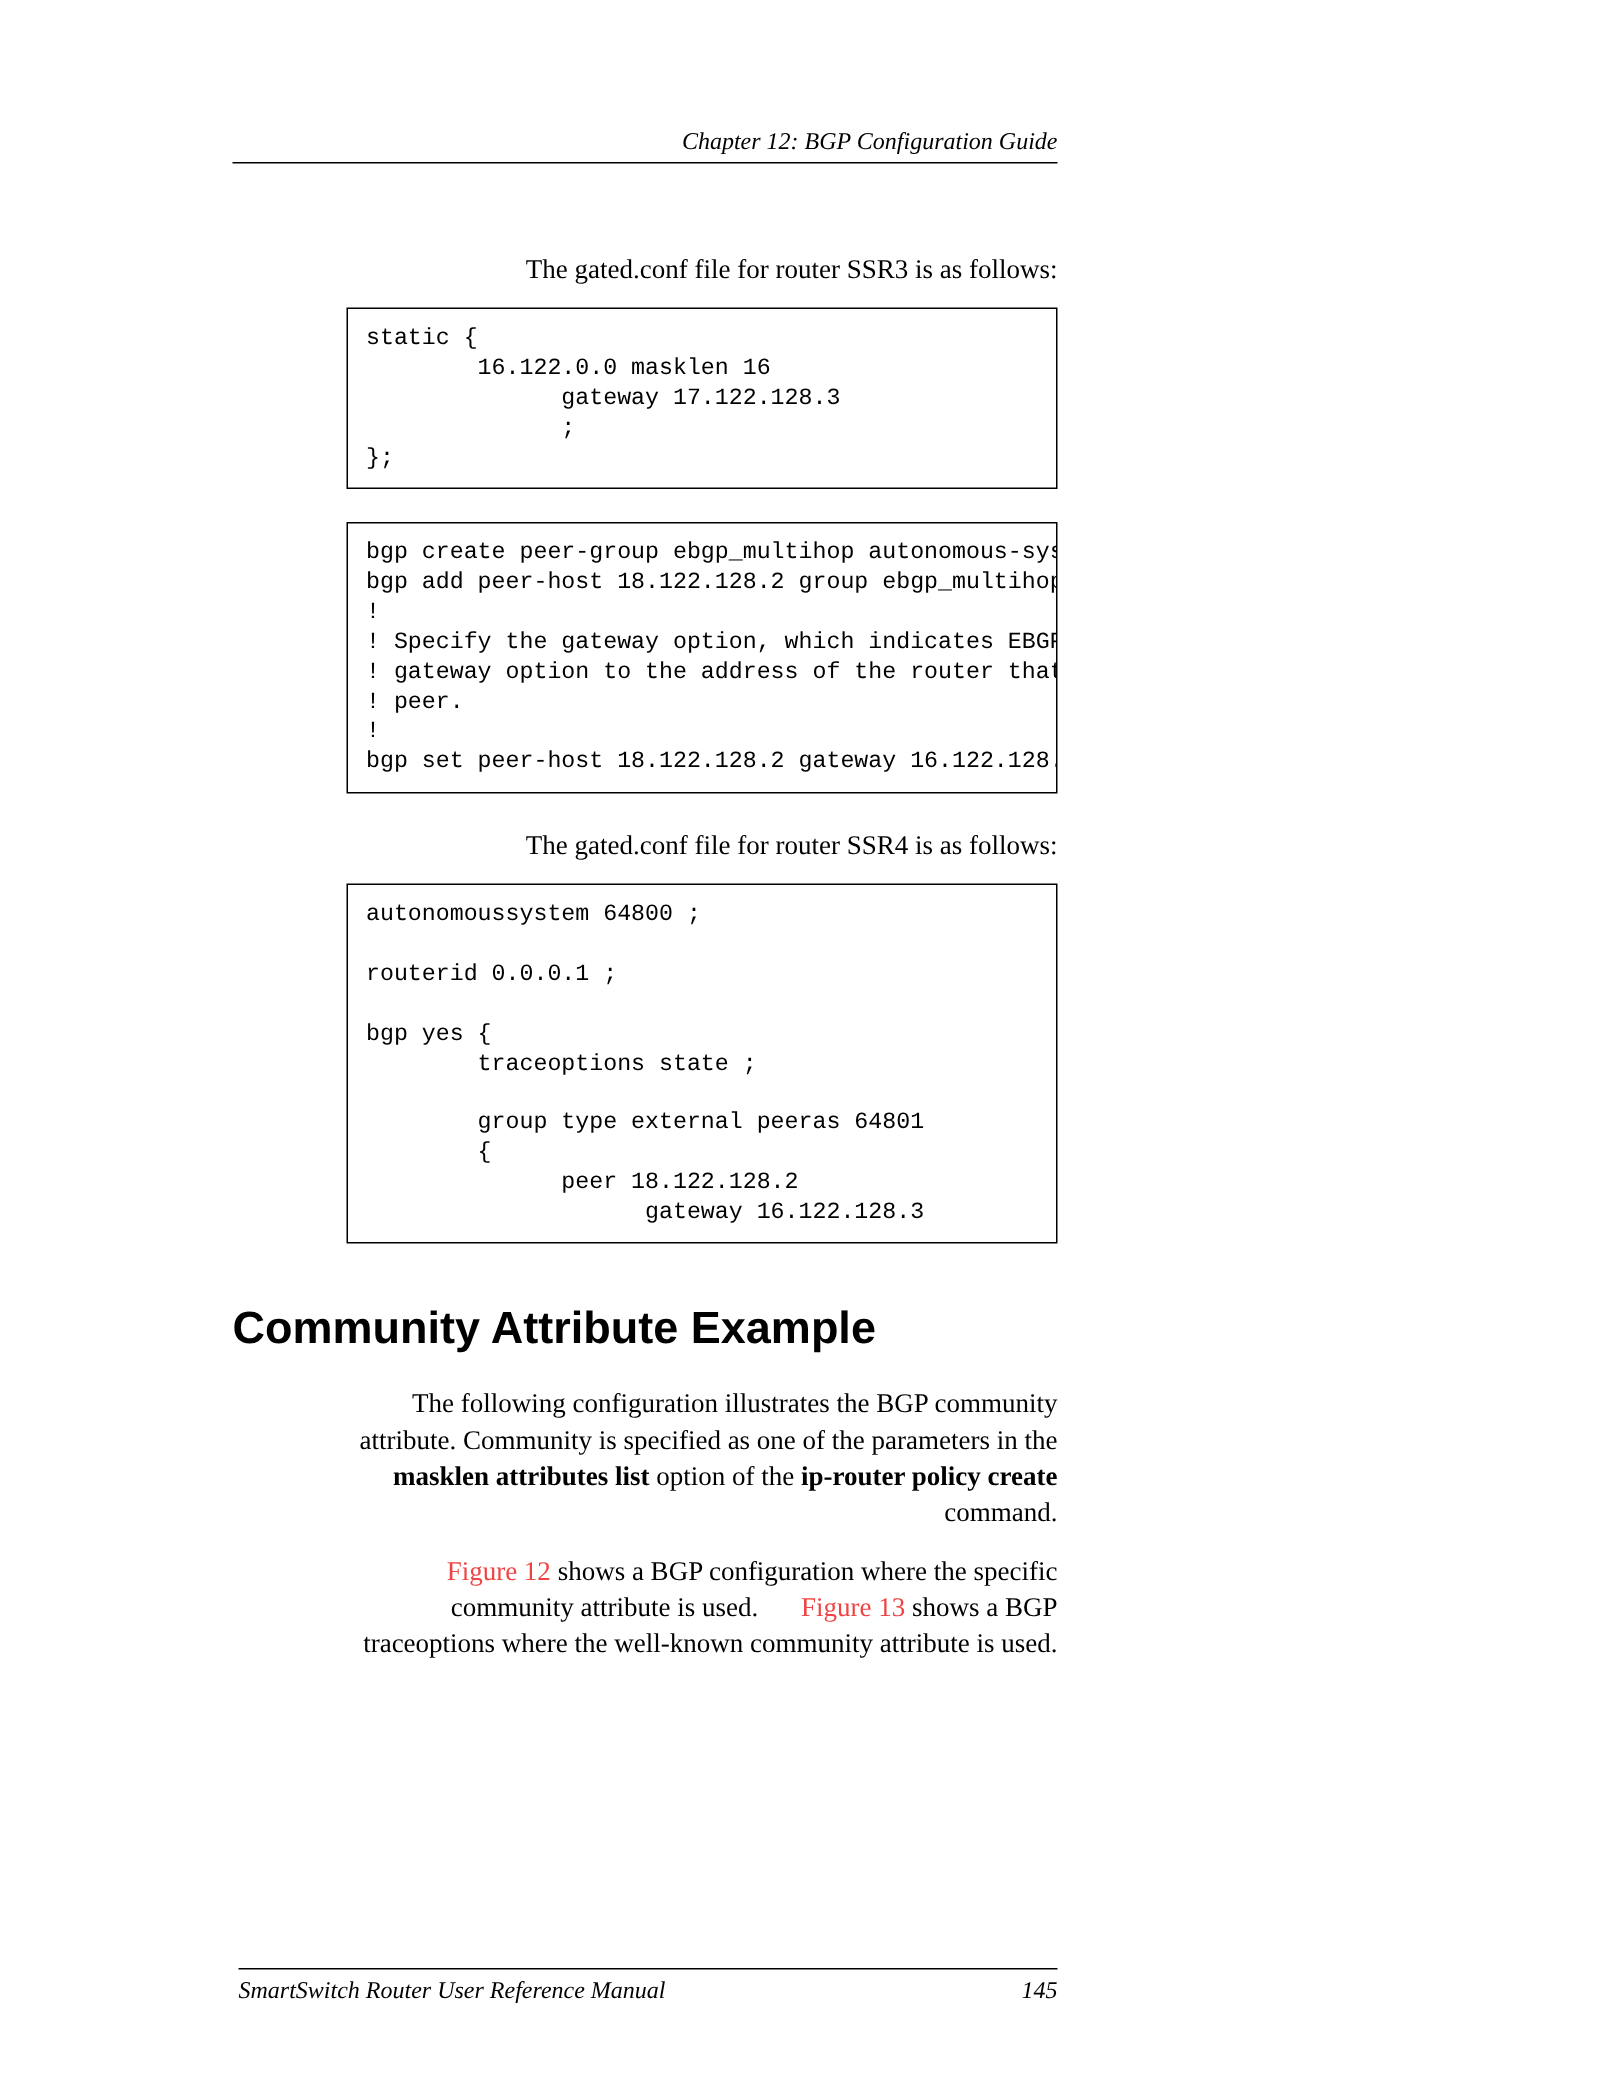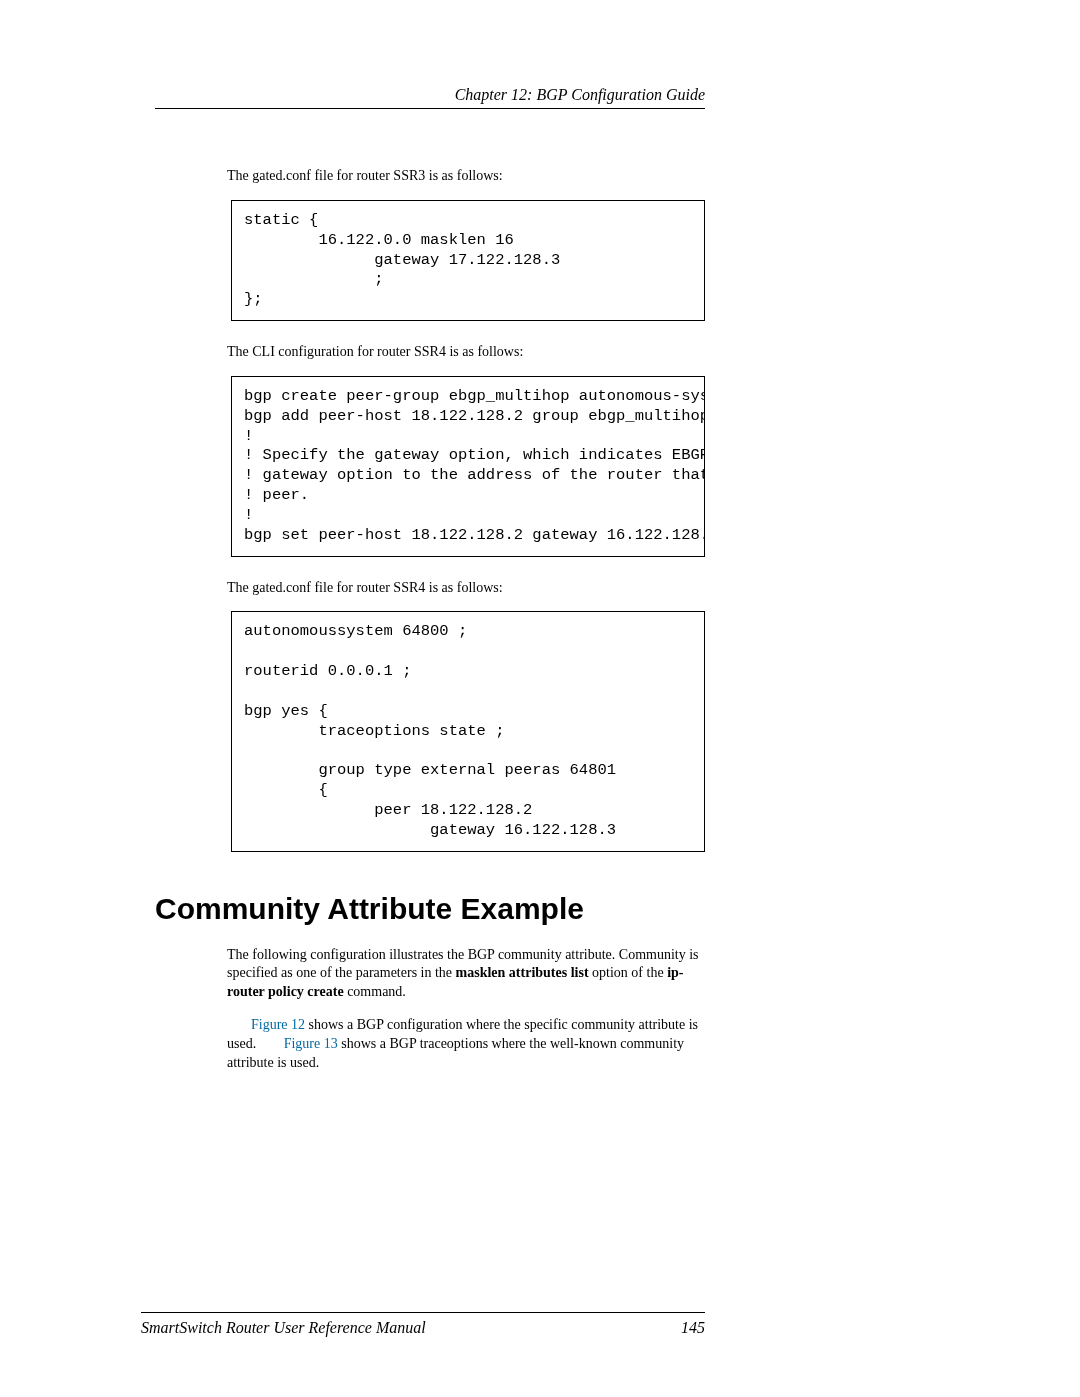--- a/index.html
+++ b/index.html
@@ -21,54 +21,54 @@
     margin-bottom: 58px;
     padding-bottom: 4px;
   }
   .header-text {
     text-align: right;
     font-style: italic;
     font-size: 16px;
     font-family: Georgia, "Times New Roman", serif;
   }
   .body-text {
-    font-size: 14px;
+    font-size: 18px;
     line-height: 1.35;
     margin-left: 72px;
     margin-bottom: 14px;
-    text-align: left;
+    text-align: right;
   }
   .code-box {
     border: 1px solid #000;
     margin: 0 0 22px 76px;
     padding: 10px 12px 10px 12px;
     font-family: "Courier New", Courier, monospace;
     font-size: 15.5px;
     line-height: 1.28;
     white-space: pre;
     overflow: hidden;
   }
   .section-heading {
     font-family: "Segoe UI", "Myriad Pro", "Helvetica Neue", Arial, sans-serif;
     font-weight: 700;
     font-size: 30px;
     margin-top: 40px;
     margin-bottom: 20px;
   }
   .link {
-    color: #0369a1;
+    color: #ef4444;
     margin-left: 24px;
   }
   .bold {
     font-weight: 700;
   }
   .footer {
     position: absolute;
     bottom: 60px;
-    left: 141px;
+    left: 159px;
     right: 155px;
     border-top: 1px solid #000;
     padding-top: 6px;
     display: flex;
     justify-content: space-between;
     font-style: italic;
     font-size: 16px;
     font-family: Georgia, "Times New Roman", serif;
   }
   .footer .pg {
@@ -84,21 +84,20 @@
   </div>
 
   <div class="body-text">The gated.conf file for router SSR3 is as follows:</div>
 
   <div class="code-box">static {
         16.122.0.0 masklen 16
               gateway 17.122.128.3
               ;
 };</div>
 
-  <div class="body-text">The CLI configuration for router SSR4 is as follows:</div>
 
   <div class="code-box">bgp create peer-group ebgp_multihop autonomous-system 64801 type external
 bgp add peer-host 18.122.128.2 group ebgp_multihop
 !
 ! Specify the gateway option, which indicates EBGP multihop. Set the  
 ! gateway option to the address of the router that has a route to the 
 ! peer. 
 !
 bgp set peer-host 18.122.128.2 gateway 16.122.128.3 group ebgp_multihop</div>
 

